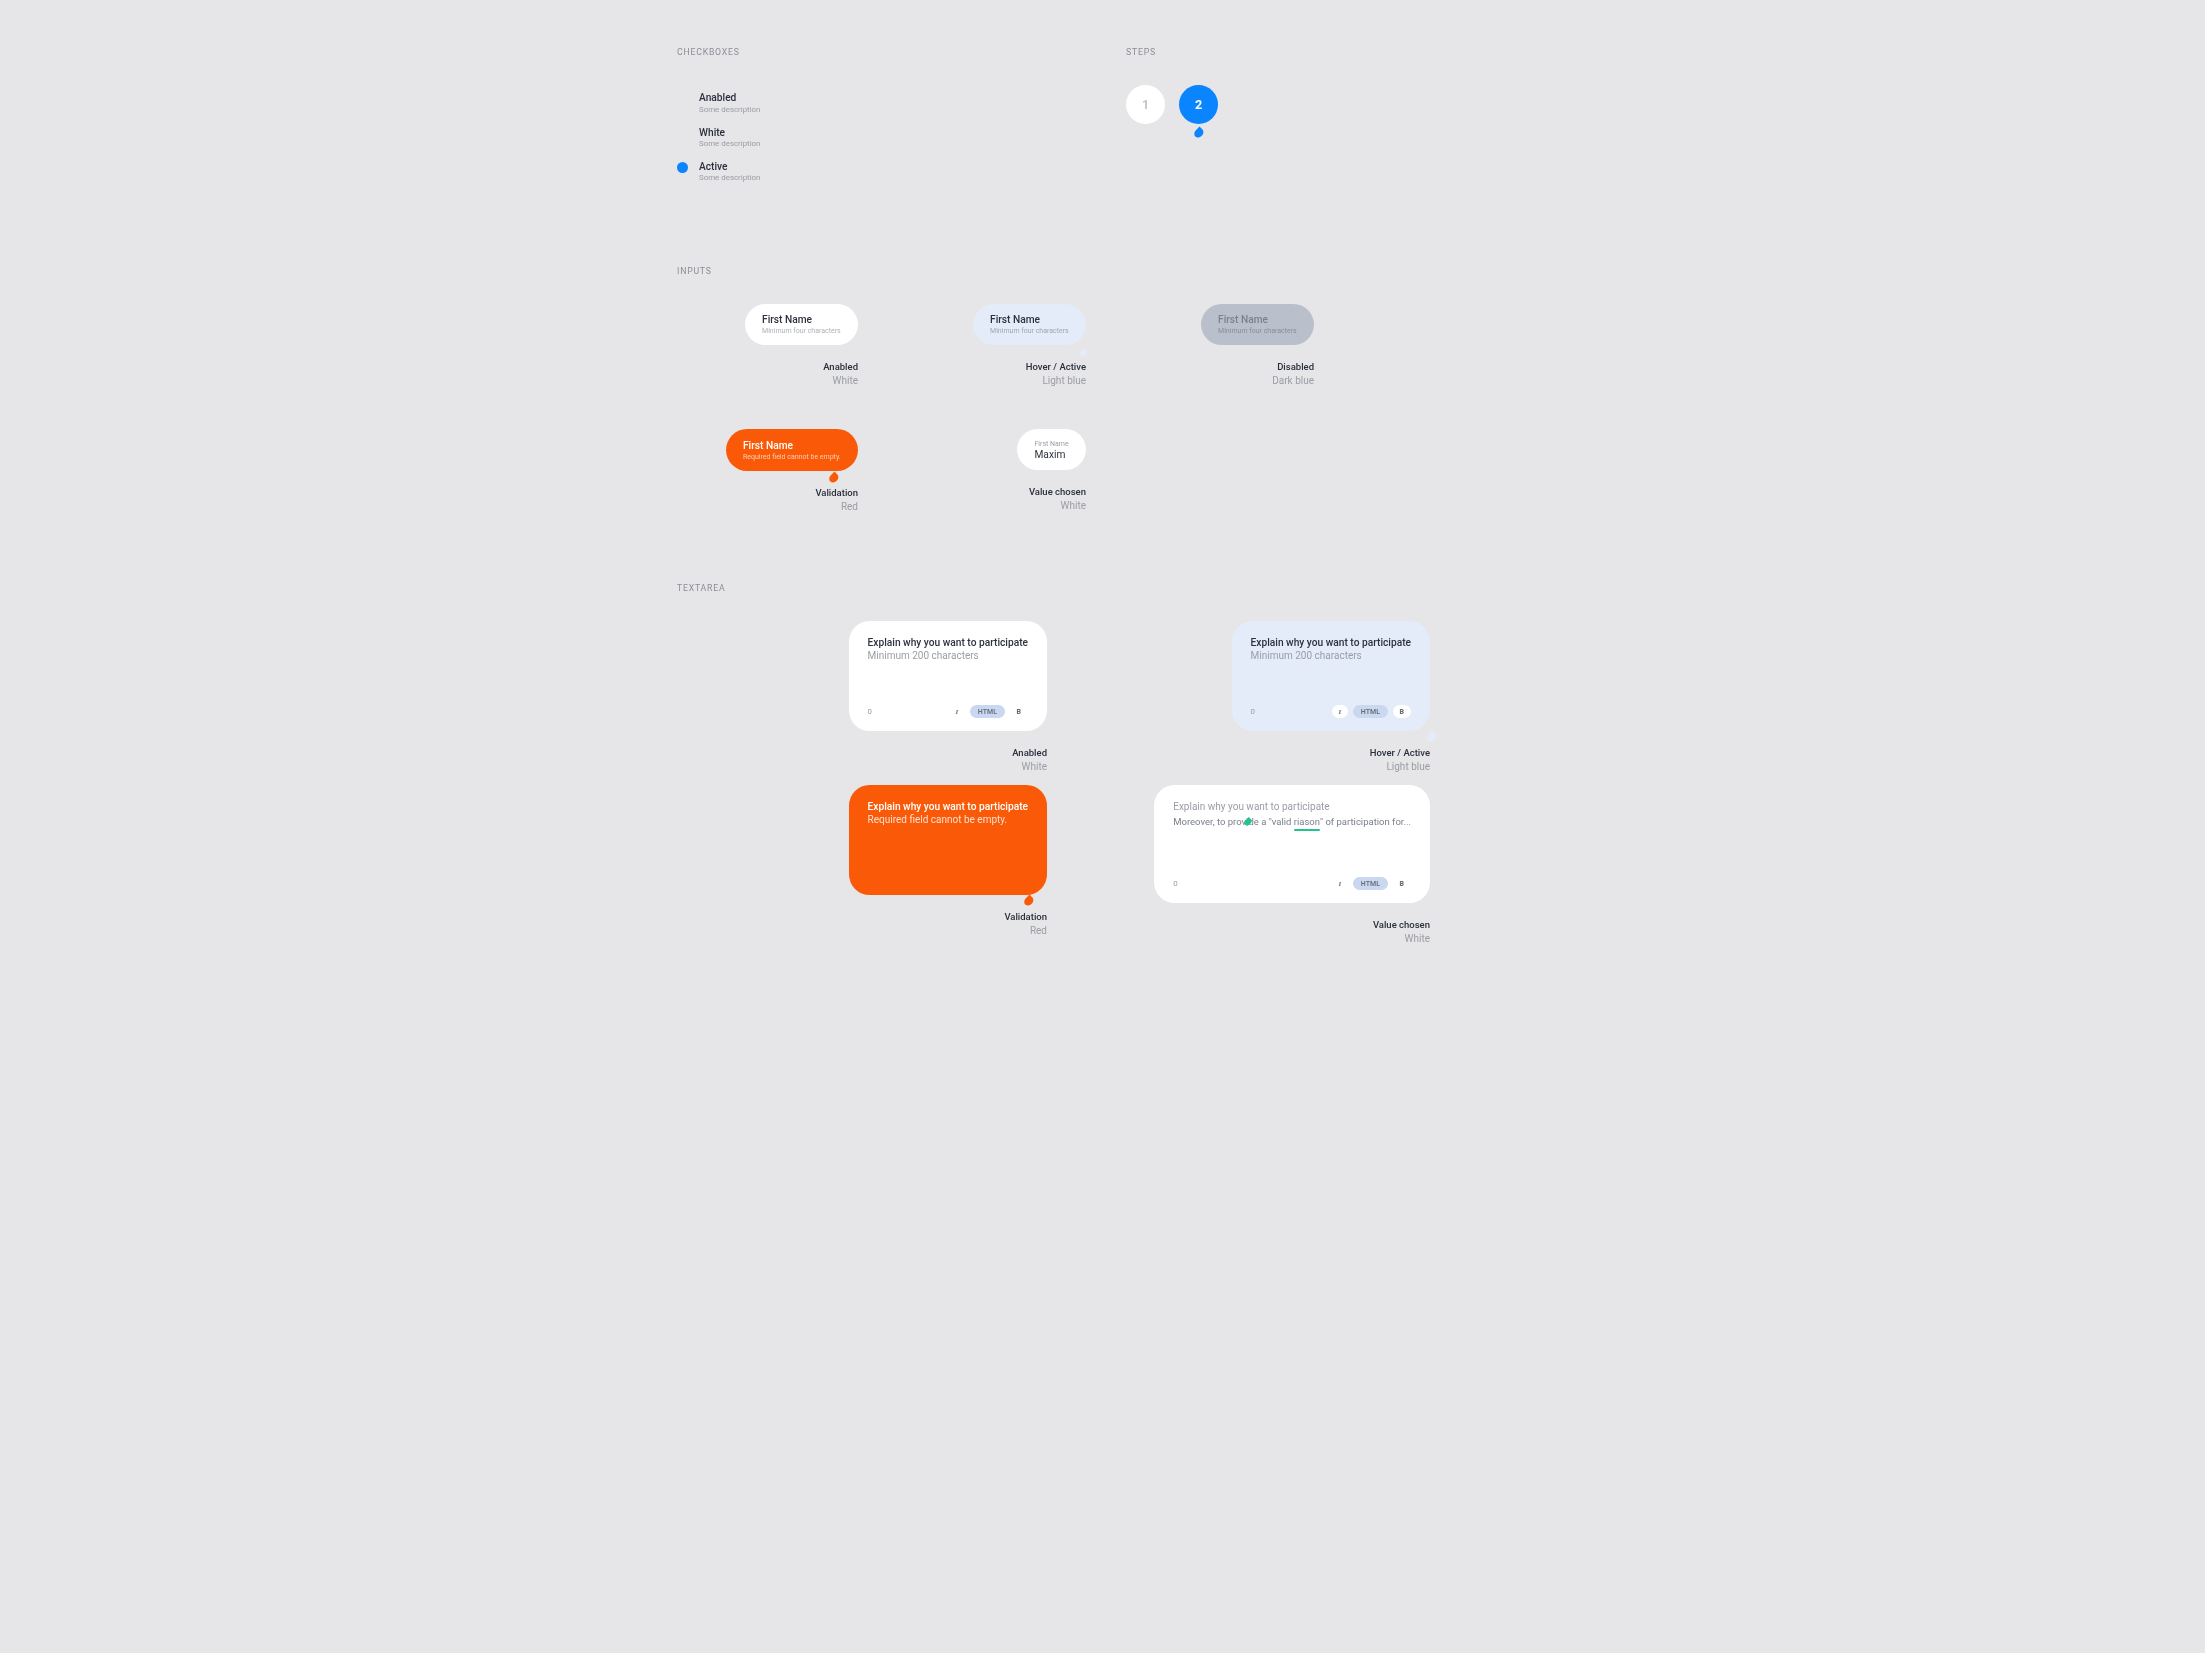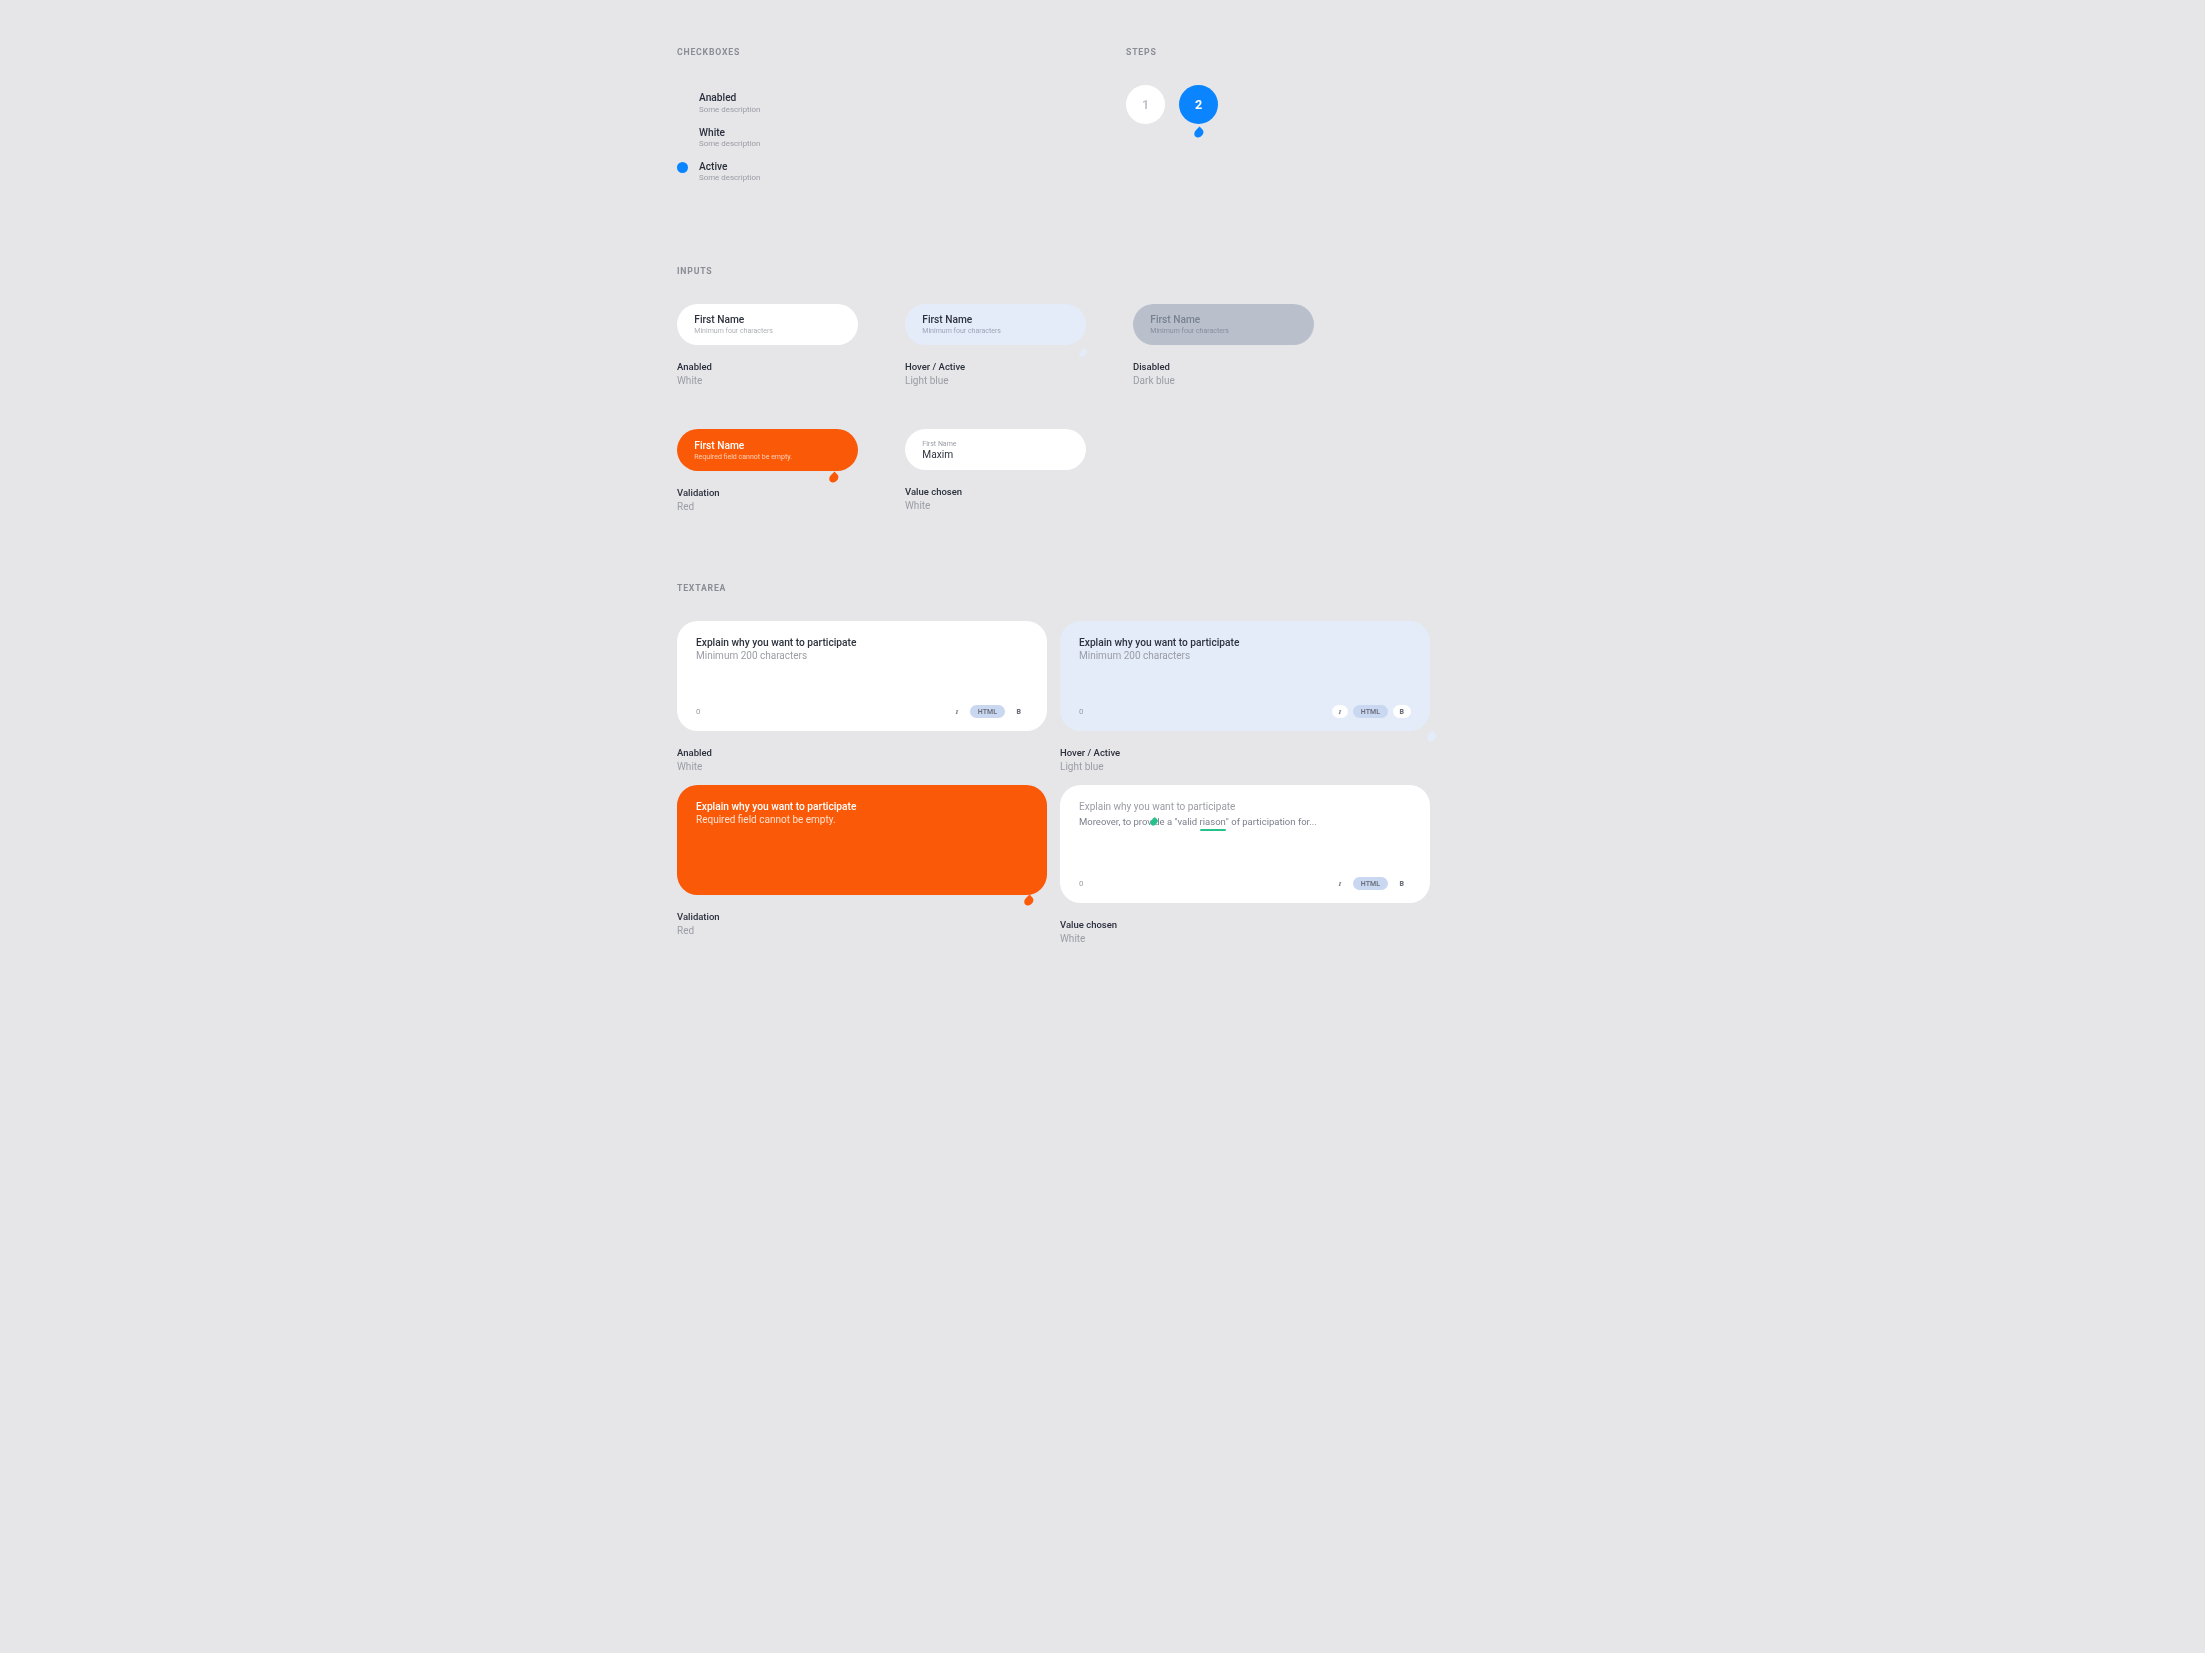--- a/index.html
+++ b/index.html
@@ -11,21 +11,21 @@
       font-size: 10.2px;
     }
     .container {
       width: 851px;
       margin: 0 auto;
     }
     .row { display: flex; gap: 47px; margin-bottom: 71px; }
     .col { flex: 1; }
     .section-title {
       font-size: 8.7px;
-      font-weight: 700;
+      font-weight: 400;
       letter-spacing: 0.8px;
       color: #8a8d95;
       text-transform: uppercase;
       margin-bottom: 27.6px;
     }
     
     .radio-list { padding-top: 7.9px; }
     .radio-item {
       display: flex;
       align-items: flex-start;
@@ -75,21 +75,21 @@
       position: relative; cursor: pointer;
     }
     .social.blue { background: #0a84ff; color: #fff; }
     
     .inputs-grid {
       display: grid;
       grid-template-columns: repeat(3, 181px);
       column-gap: 47px;
       row-gap: 43px;
     }
-    .cell { display: flex; flex-direction: column; position: relative; }
+    .cell { display: flex; flex-direction: column; position: relative; align-items: flex-end; }
     .pill {
       border-radius: 23.6px;
       padding: 10.2px 17.3px;
       position: relative;
     }
     .pill.white  { background: #ffffff; }
     .pill.light  { background: #e4ecf9; }
     .pill.grey   { background: #b9c0cc; }
     .pill.orange { background: #fa5a08; }
     .pill .label { font-size: 10.2px; font-weight: 500; }

